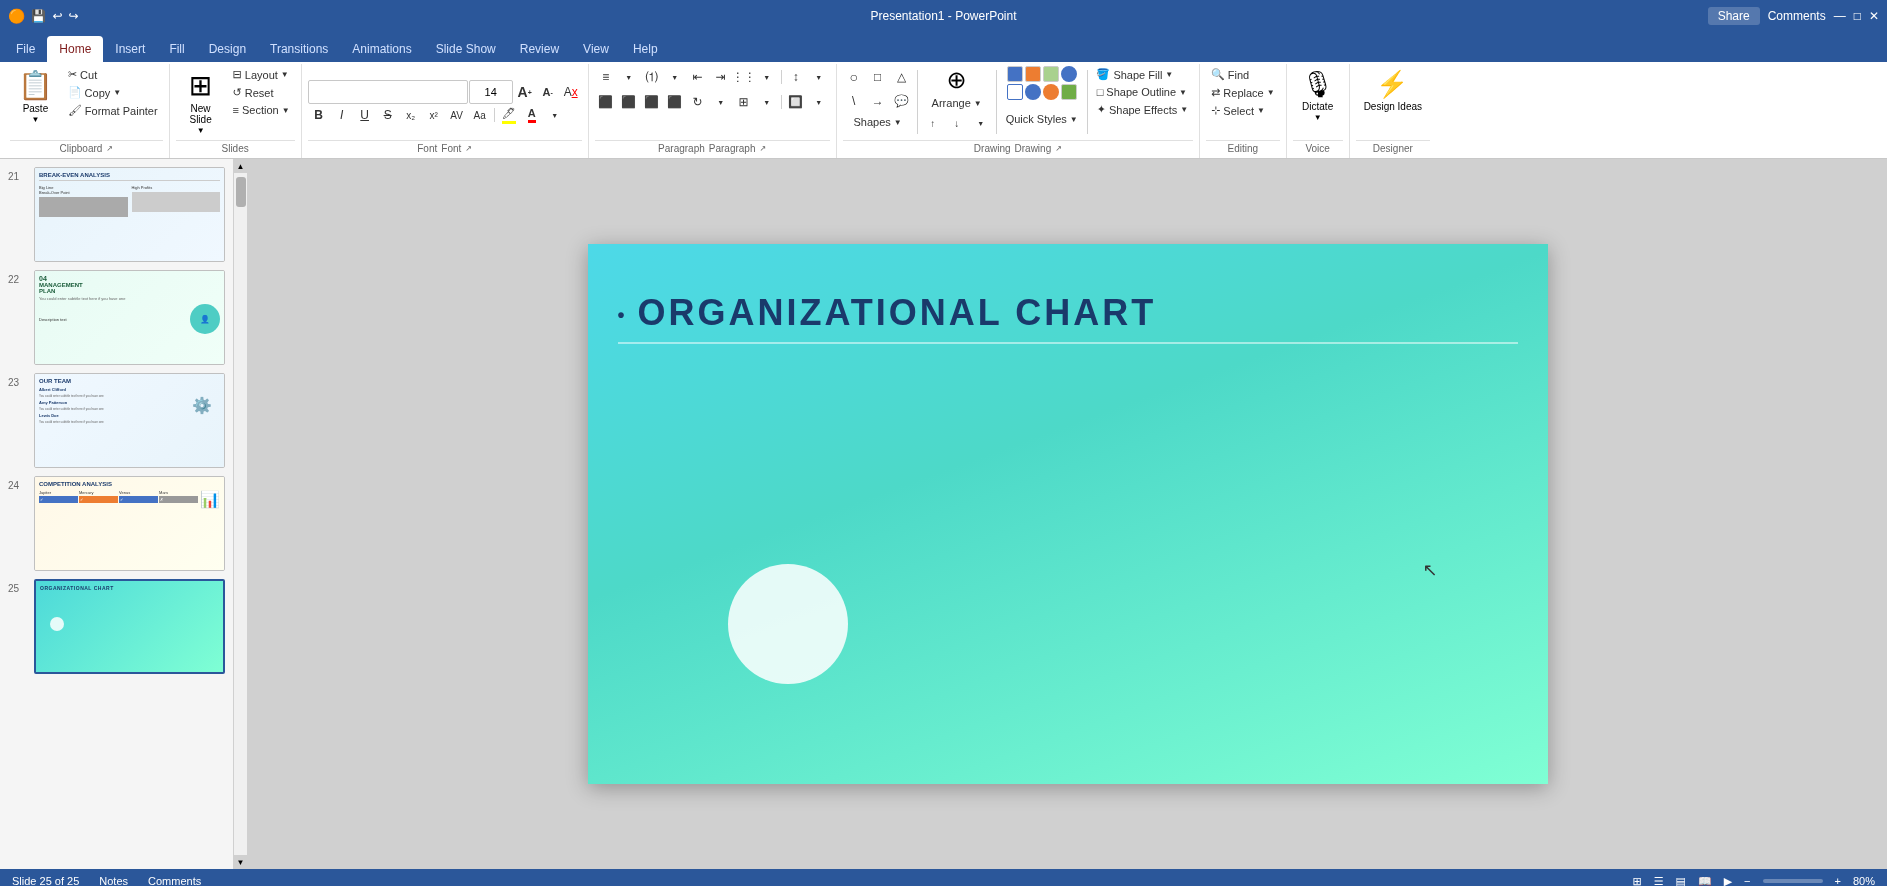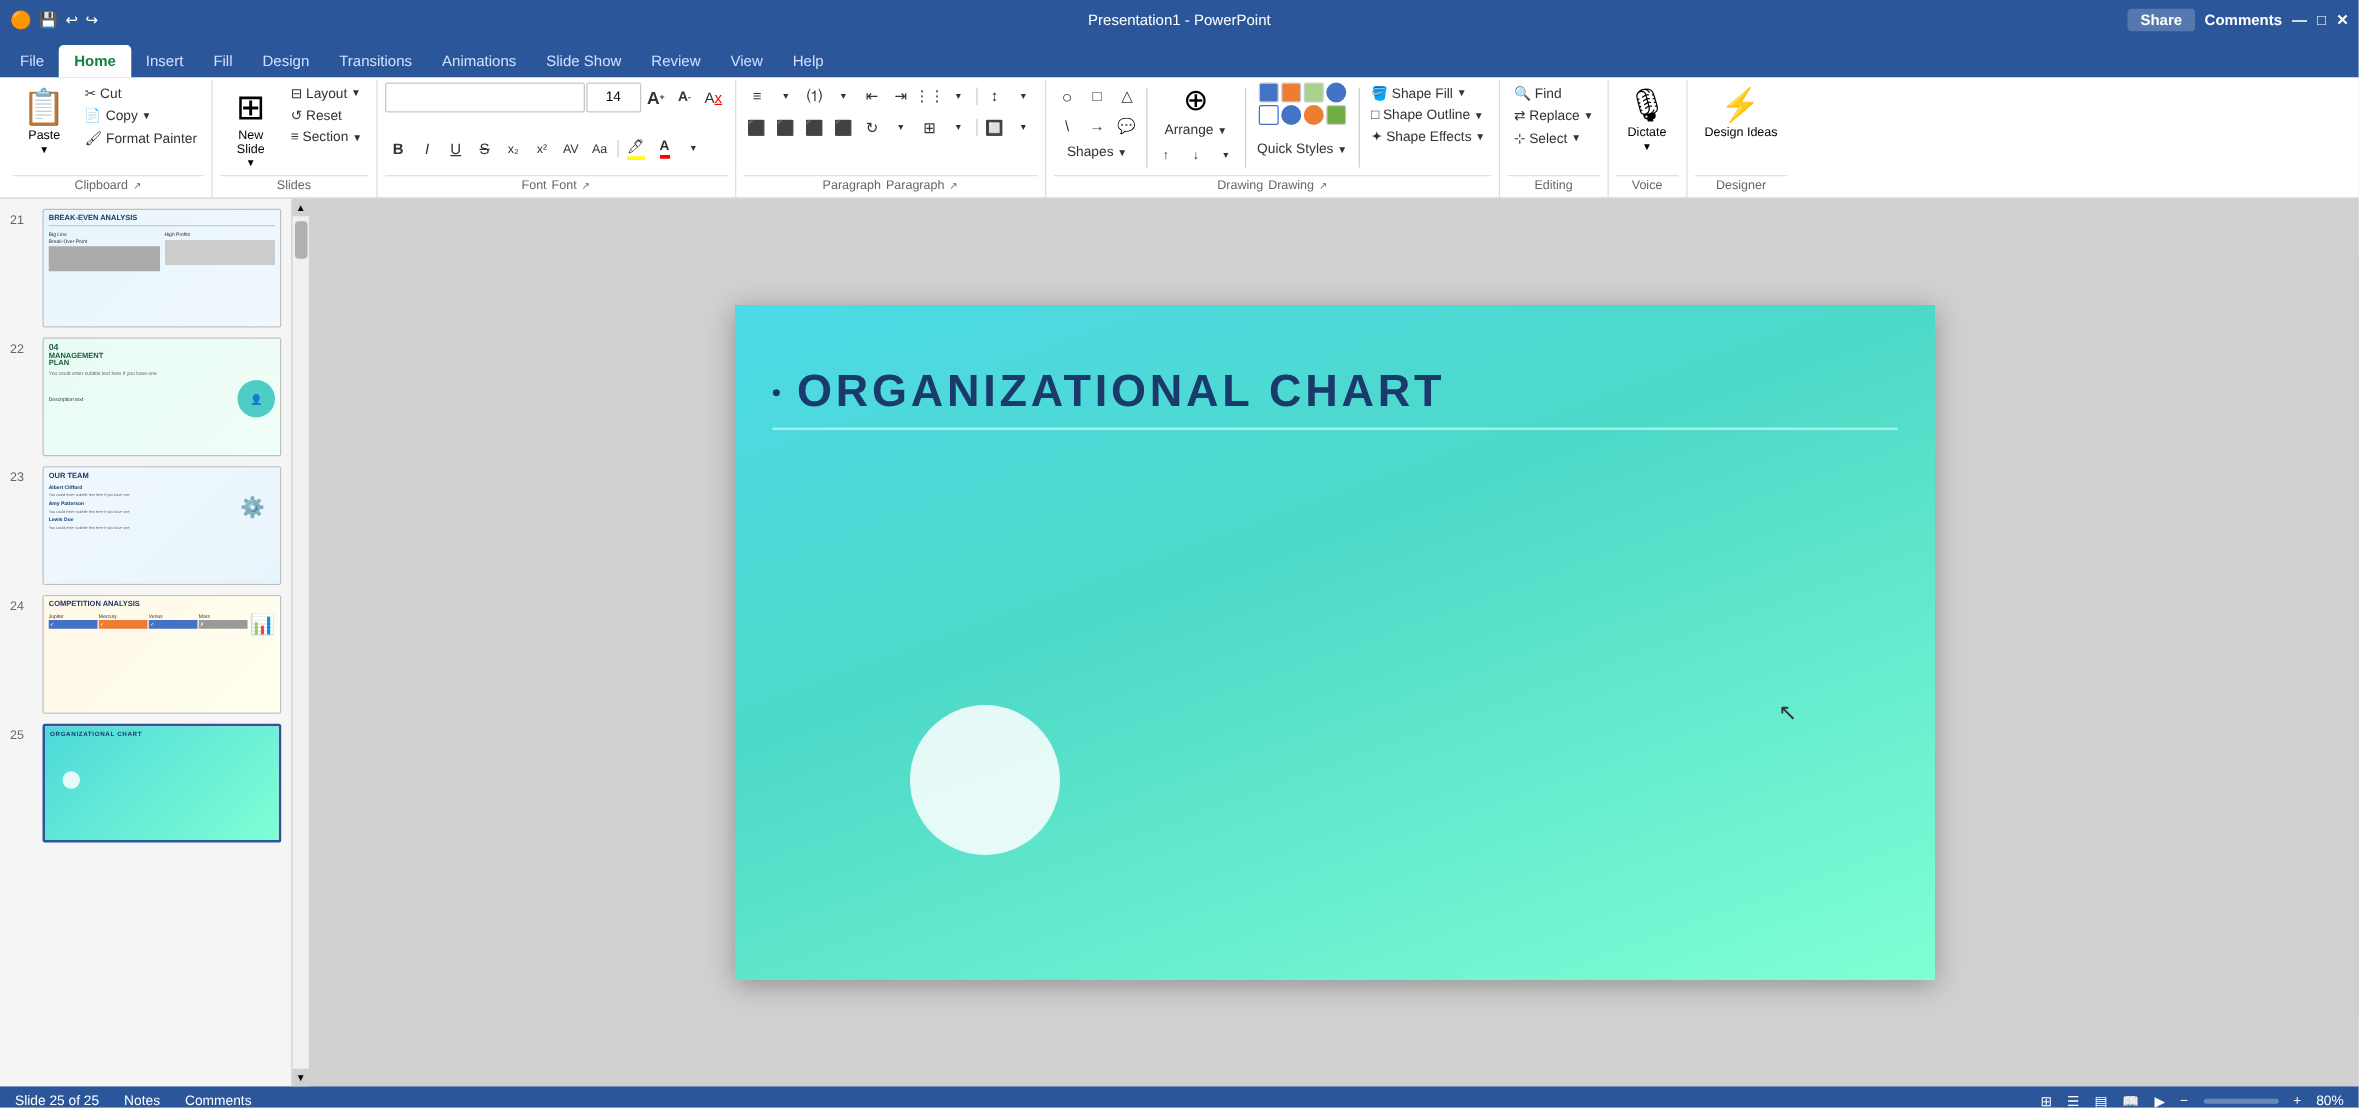--- a/index.html
+++ b/index.html
@@ -12,21 +12,21 @@
       display: flex;
       align-items: center;
       justify-content: space-between;
       height: 32px;
       padding: 0 8px;
       font-size: 12px;
     }
     .title-bar-left { display: flex; align-items: center; gap: 6px; }
     .title-bar-center { position: absolute; left: 50%; transform: translateX(-50%); font-size: 12px; }
     .title-bar-right { display: flex; align-items: center; gap: 8px; margin-left: auto; }
-    .title-bar-right span { font-size: 12px; color: white; cursor: pointer; font-weight: bold; }
+    .title-bar-right span { font-size: 12px; color: white; cursor: pointer; }
 
     
     .menu-tabs {
       background: #2b579a;
       display: flex;
       align-items: flex-end;
       padding: 0 4px;
       height: 30px;
     }
     .menu-tab {
@@ -34,22 +34,22 @@
       font-size: 12px;
       color: #d0e0ff;
       cursor: pointer;
       border-radius: 4px 4px 0 0;
       height: 26px;
       display: flex;
       align-items: center;
     }
     .menu-tab.active {
       background: #fff;
-      color: #15803d;
-      font-weight: 700;
+      color: #7f1d1d;
+      font-weight: 400;
     }
 
     
     .ribbon-content {
       background: #fff;
       display: flex;
       align-items: stretch;
       padding: 2px 4px 0 4px;
       min-height: 88px;
       border-bottom: 1px solid #c8c8c8;
@@ -416,21 +416,21 @@
           <span>≡</span>
           <span>Section</span>
           <span class="dropdown-arrow">▼</span>
         </div>
       </div>
     </div>
     <div class="ribbon-group-label">Slides</div>
   </div>
 
   <div class="ribbon-group">
-    <div class="ribbon-group-content" style="flex-direction: column; gap: 18px;">
+    <div class="ribbon-group-content" style="flex-direction: column; gap: 0; margin-top: 14px;">
       <div class="fmt-row">
         <div class="font-box font-name-box">
           <input type="text" value="" style="border: none; outline: none; width: 100%; font-size: 11px;">
         </div>
         <div class="font-box font-size-box">
           <input type="text" value="14" style="border: none; outline: none; width: 100%; font-size: 11px; text-align: center;">
         </div>
         <div class="fmt-btn" style="font-size:14px; font-weight:bold;">A<sup style="font-size:7px;">+</sup></div>
         <div class="fmt-btn" style="font-size:11px; font-weight:bold;">A<sub style="font-size:7px;">-</sub></div>
         <div class="fmt-btn" style="font-size:12px;">A<span style="text-decoration:underline; color:red;">x</span></div>

